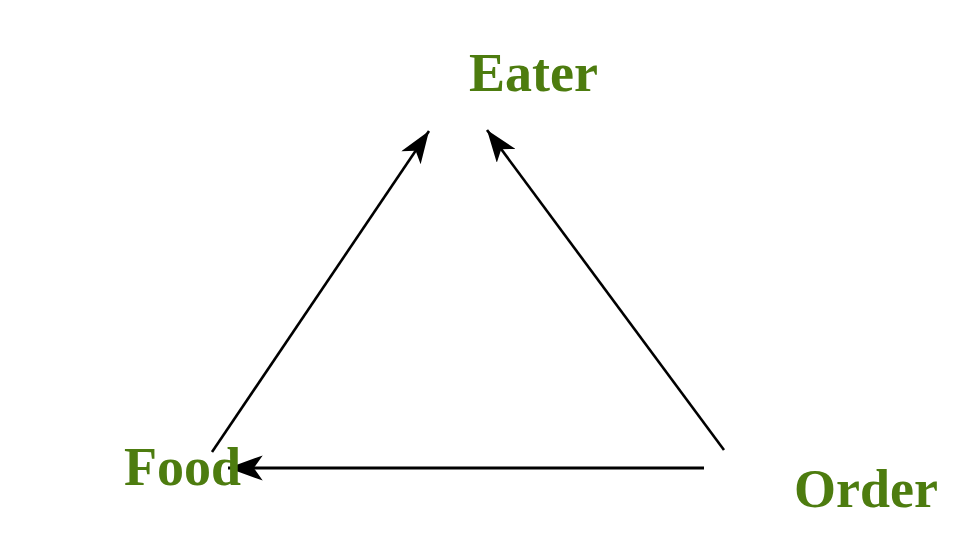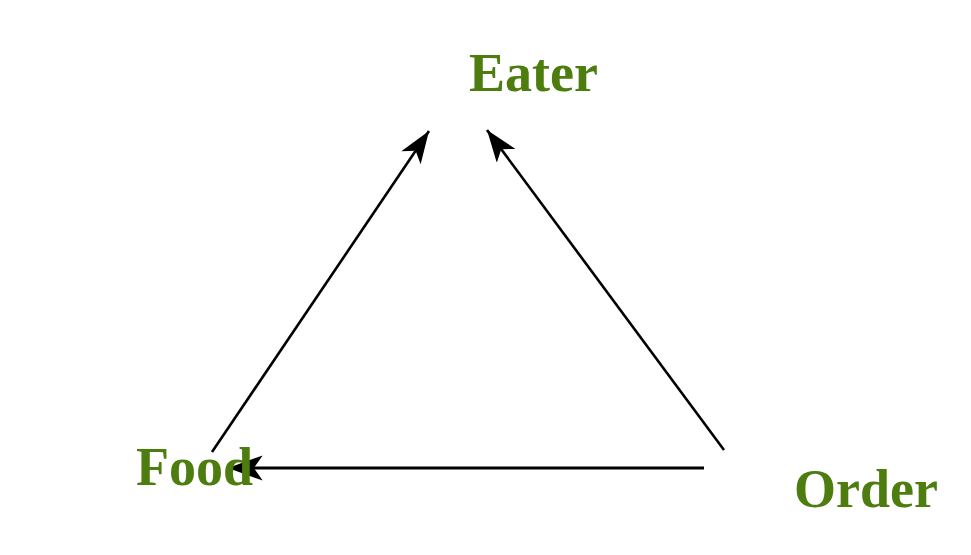--- a/index.html
+++ b/index.html
@@ -38,21 +38,20 @@
   #label-eater {
     left: 0;
     top: 46px;
     width: 971px;
     text-align: center;
   }
   #label-food {
     left: 76px;
     top: 440px;
     text-align: right;
-    margin-left: 12px;
   }
   #label-order {
     left: 746px;
     top: 440px;
     text-align: left;
     margin-top: 22px;
   }
 </style>
 </head>
 <body>

